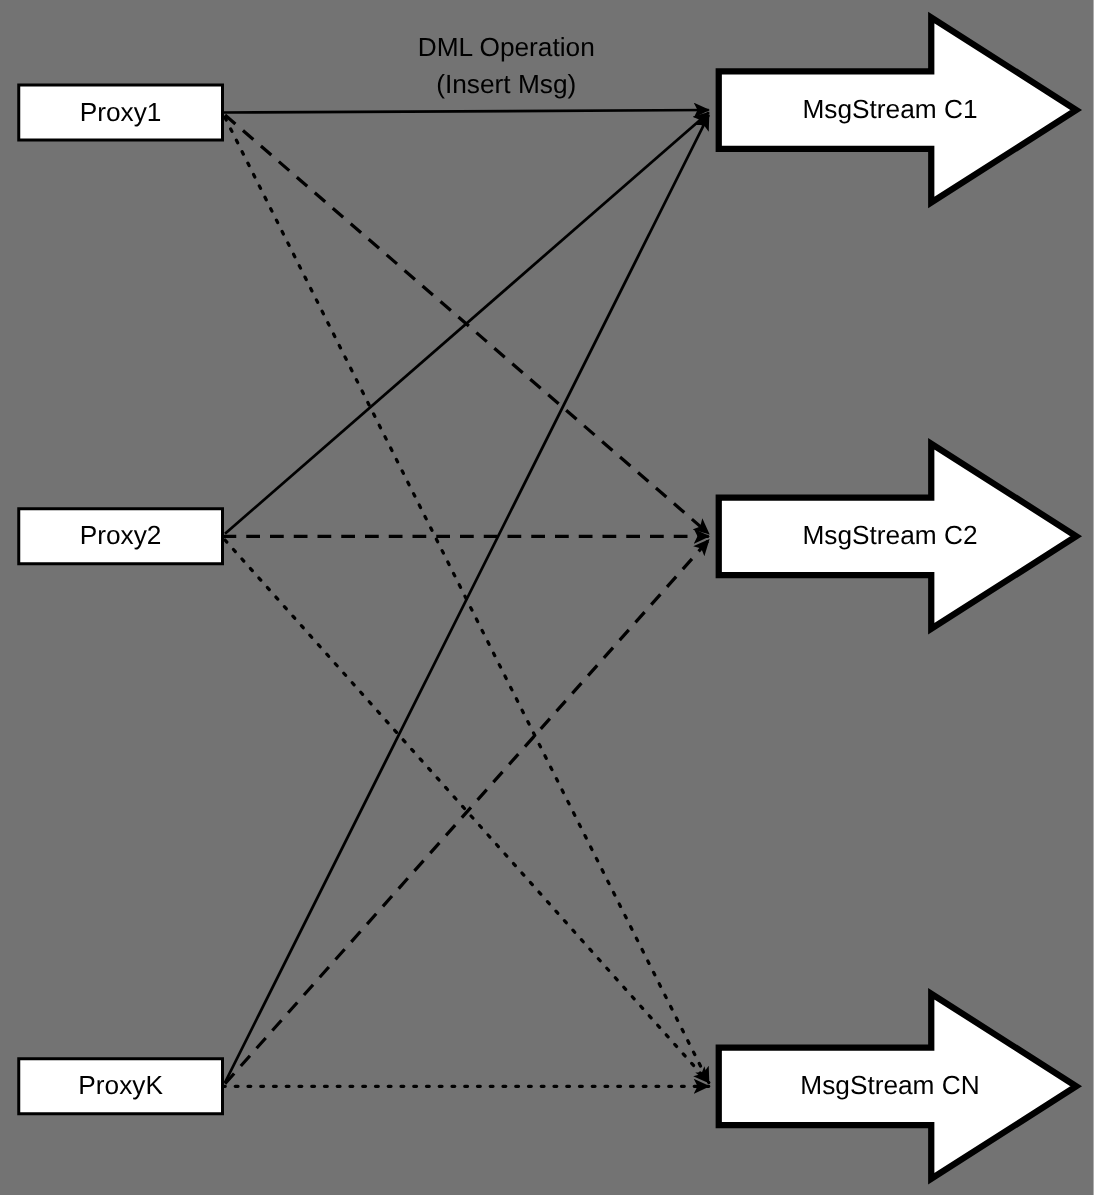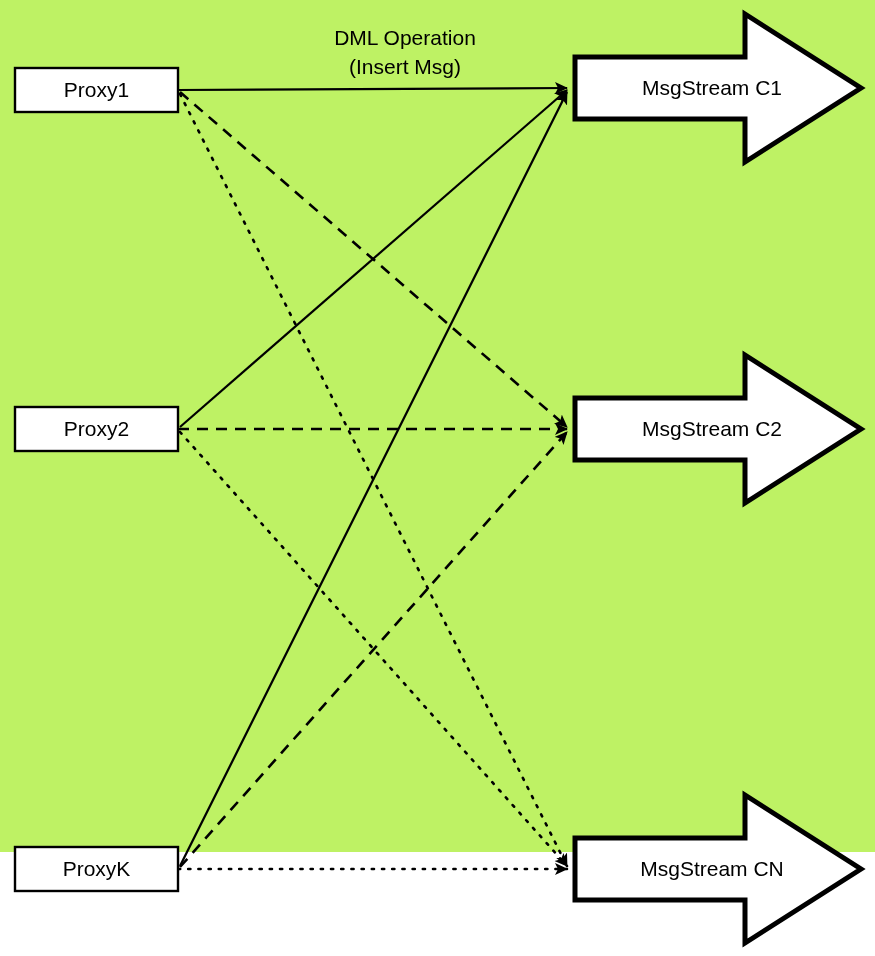--- a/index.html
+++ b/index.html
@@ -9,22 +9,22 @@
   }
   body {
     width: 875px;
     height: 956px;
     font-family: "Liberation Sans", sans-serif;
     overflow: hidden;
   }
   #diagram-root {
     position: relative;
     width: 875px;
-    height: 852px;
-    background: #bef264;
+    height: 956px;
+    background: #737373;
   }
   svg#diagram-svg {
     display: block;
     width: 875px;
     height: 956px;
   }
   .node-box {
     fill: #ffffff;
     stroke: #000000;
     stroke-width: 2.4;

